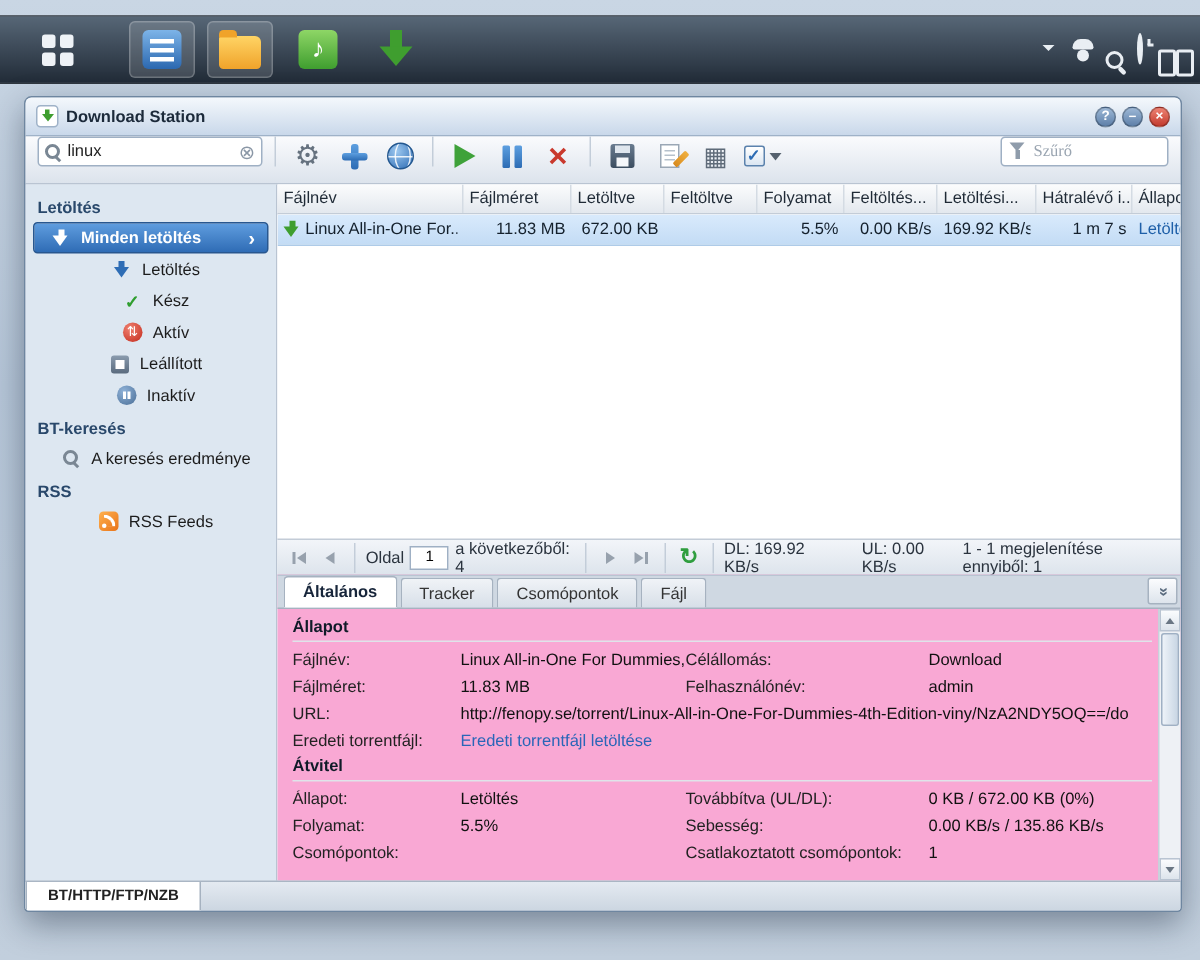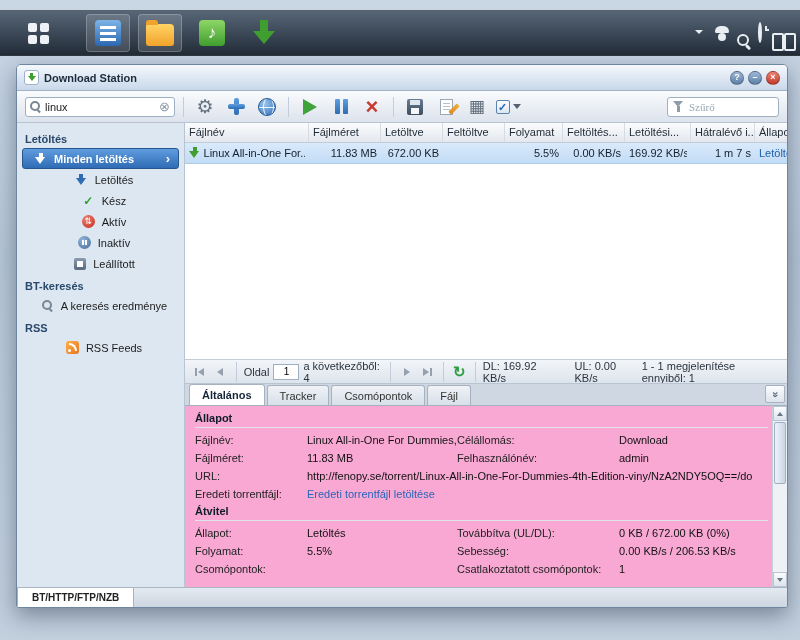--- a/index.html
+++ b/index.html
@@ -55,21 +55,21 @@
   .title-icon .mini-dl i.head { top:3.5px; border-left-width:4px; border-right-width:4px; border-top-width:5px; }
   .title-text { font-size:11px; font-weight:bold; color:#1c2a3a; margin-left:5px; }
   .win-controls { margin-left:auto; display:flex; gap:4px; }
   .wbtn { width:14px; height:14px; border-radius:50%; color:#fff; font-size:9px; font-weight:bold;
     display:flex; align-items:center; justify-content:center; border:1px solid rgba(0,0,0,.25); line-height:1; }
   .wbtn.blue { background:linear-gradient(180deg,#9db8d6,#5d7fa8); }
   .wbtn.red { background:linear-gradient(180deg,#ee8273,#c23b2e); }
 
   
   .toolbar { height:32px; flex:0 0 auto; background:linear-gradient(180deg,#fafbfd,#dce3ec);
-    border-bottom:1px solid #b9c4d2; display:flex; align-items:center; padding:0 8px; gap:5px; }
+    border-bottom:1px solid #b9c4d2; display:flex; align-items:flex-start; padding:0 8px; gap:5px; }
   .searchbox { width:150px; height:20px; background:#fff; border:1px solid #9fb0c4; border-radius:3px;
     display:flex; align-items:center; padding:0 4px; gap:4px; }
   .searchbox input { border:none; outline:none; flex:1; min-width:0; font-size:11px; font-family:inherit; color:#222; }
   .mag { position:relative; width:11px; height:11px; flex:0 0 auto; }
   .mag::before { content:""; position:absolute; left:0; top:0; width:6px; height:6px; border:2px solid #7a8794; border-radius:50%; }
   .mag::after { content:""; position:absolute; left:8px; top:8px; width:4px; height:2px; background:#7a8794; transform:rotate(45deg); transform-origin:0 0; }
   .clear-btn { color:#8a97a6; font-size:13px; line-height:1; }
   .tbtn { height:26px; min-width:26px; display:flex; align-items:center; justify-content:center; border-radius:3px; }
   .gear { font-size:19px; color:#66727f; line-height:1; }
   .ic-plus { width:19px; height:19px; position:relative; }
@@ -323,29 +323,29 @@
         <span>Kész</span>
       </div>
       <div class="side-item">
         <span class="icw">
             <span class="ic-active">⇅</span>
           </span>
         <span>Aktív</span>
       </div>
       <div class="side-item">
         <span class="icw">
+            <span class="ic-stopped"></span>
+          </span>
+        <span>Leállított</span>
+      </div>
+      <div class="side-item">
+        <span class="icw">
             <span class="ic-inactive"></span>
           </span>
         <span>Inaktív</span>
-      </div>
-      <div class="side-item">
-        <span class="icw">
-            <span class="ic-stopped"></span>
-          </span>
-        <span>Leállított</span>
       </div>
       <div class="side-header">BT-keresés</div>
       <div class="side-item">
         <span class="icw">
             <span class="mag"></span>
           </span>
         <span>A keresés eredménye</span>
       </div>
       <div class="side-header">RSS</div>
       <div class="side-item">
@@ -476,21 +476,21 @@
             <div class="drow">
               <span class="dlabel">Állapot:</span>
               <span class="dvalue">Letöltés</span>
               <span class="dlabel2">Továbbítva (UL/DL):</span>
               <span class="dvalue2">0 KB / 672.00 KB (0%)</span>
             </div>
             <div class="drow">
               <span class="dlabel">Folyamat:</span>
               <span class="dvalue">5.5%</span>
               <span class="dlabel2">Sebesség:</span>
-              <span class="dvalue2">0.00 KB/s / 206.53 KB/s</span>
+              <span class="dvalue2">0.00 KB/s / 135.86 KB/s</span>
             </div>
             <div class="drow">
               <span class="dlabel">Csomópontok:</span>
               <span class="dvalue"></span>
               <span class="dlabel2">Csatlakoztatott csomópontok:</span>
               <span class="dvalue2">1</span>
             </div>
 
           </div>
           <div class="scrollbar">

